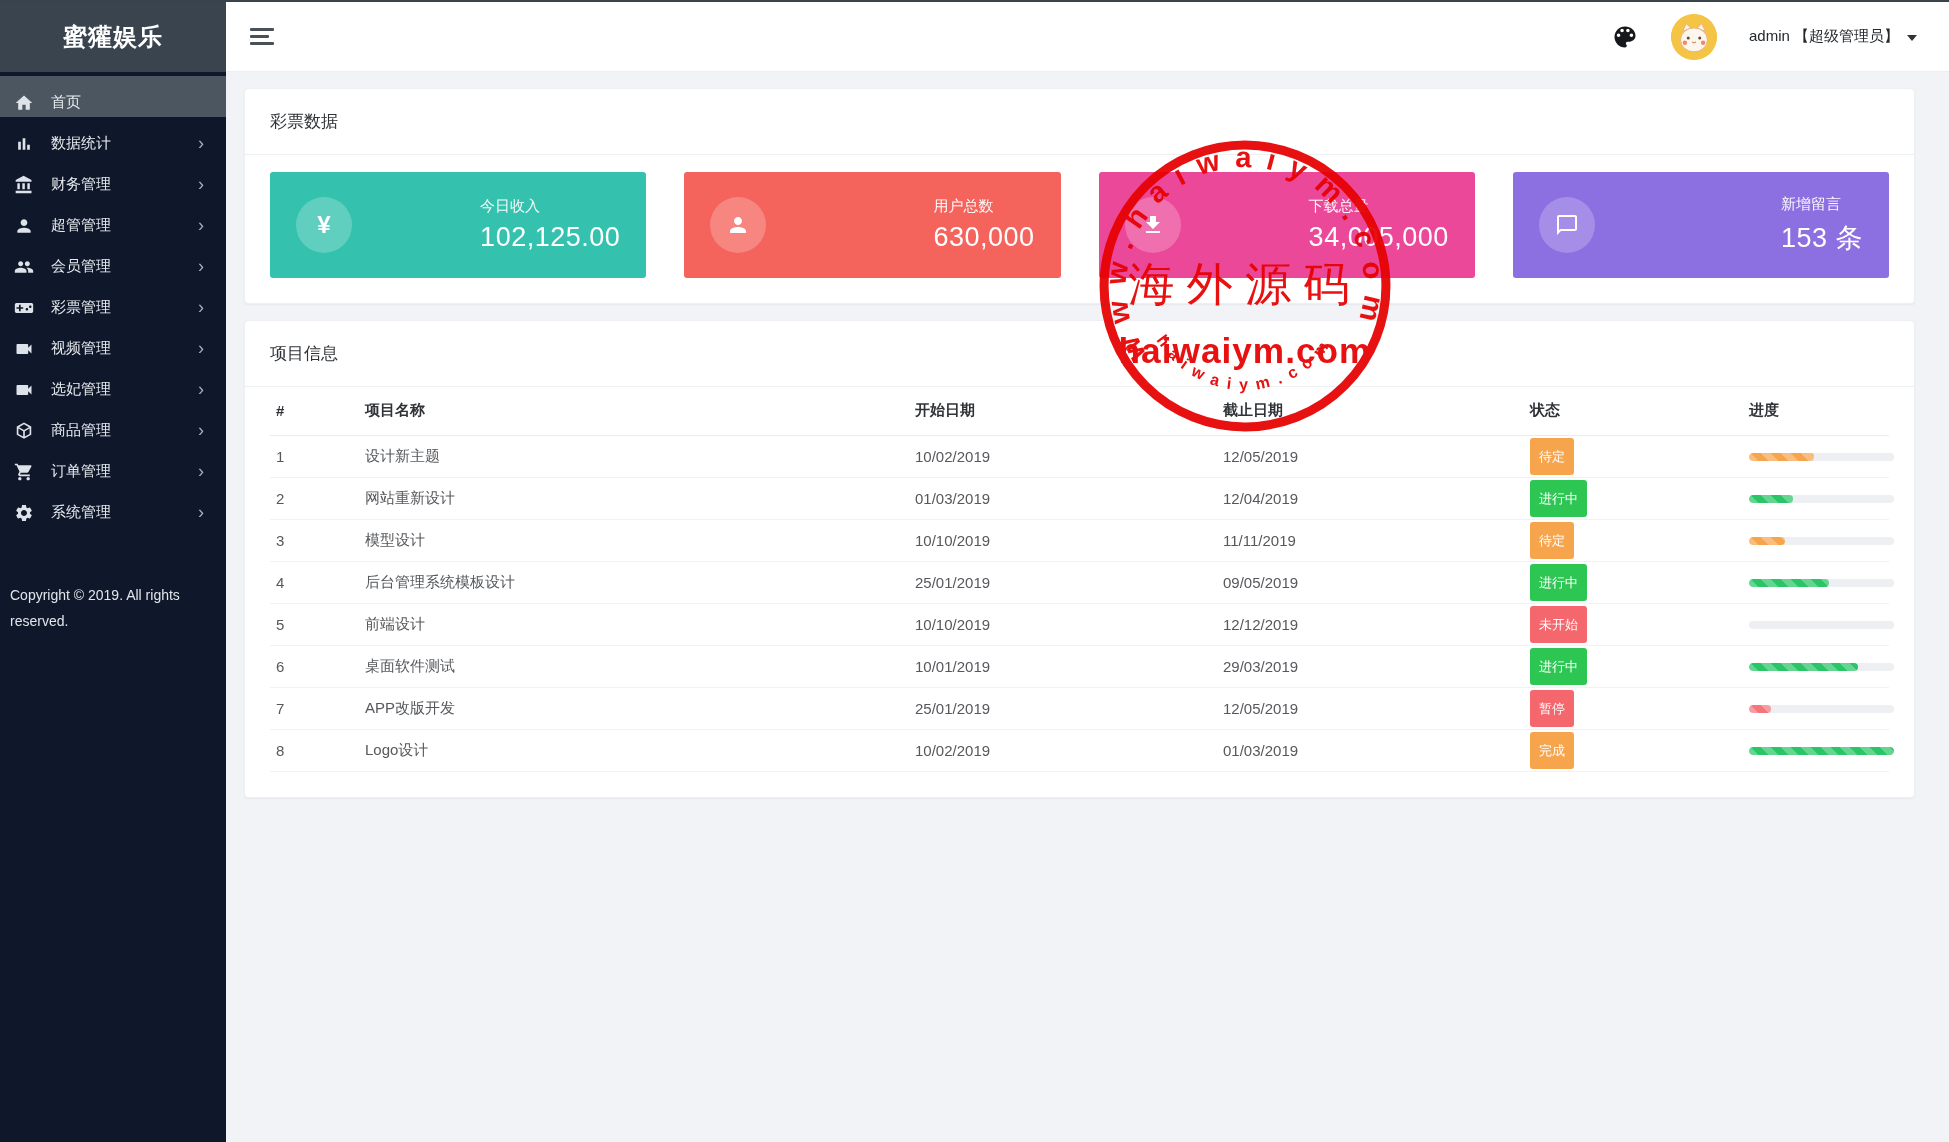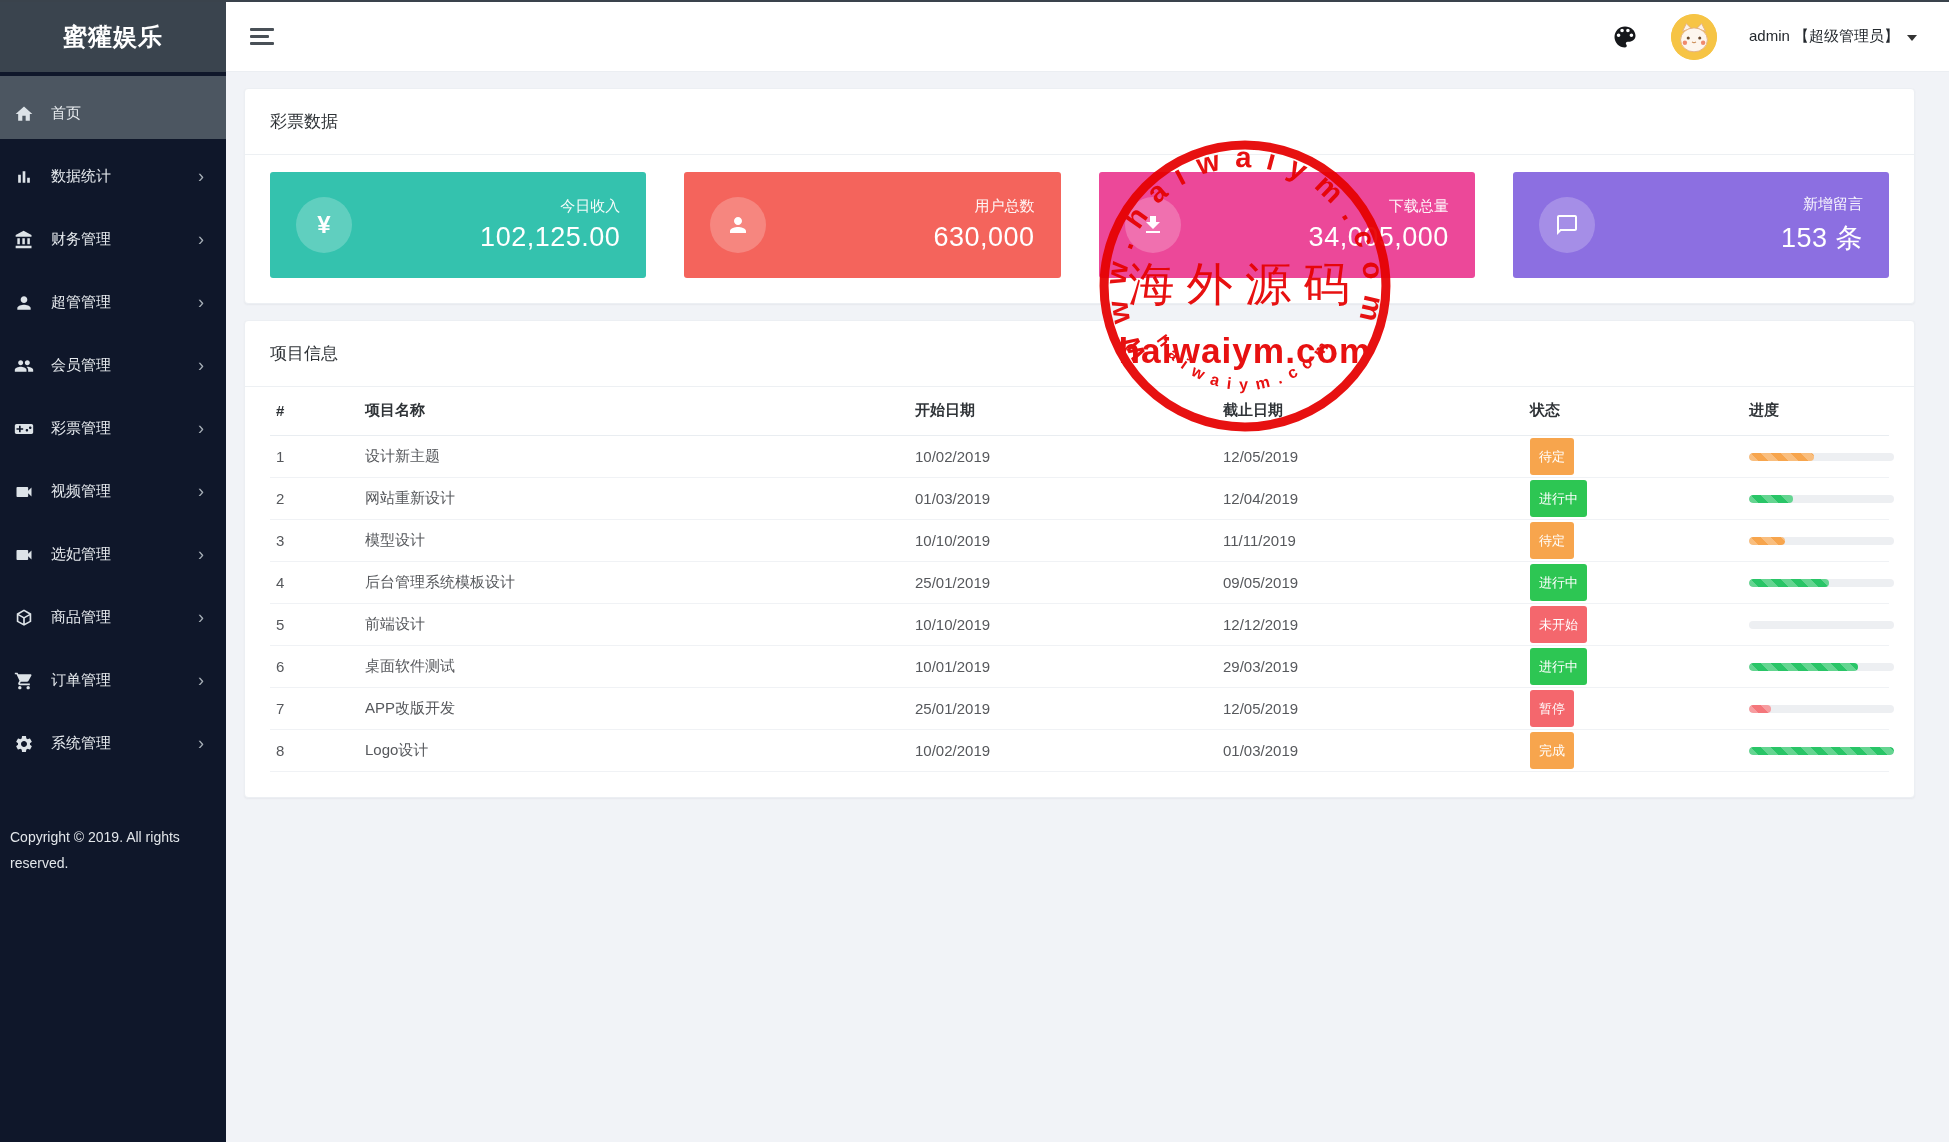--- a/index.html
+++ b/index.html
@@ -18,21 +18,21 @@
     background:#0f172a; color:#e6eaee;
     display:flex; flex-direction:column;
   }
   .logo {
     height:70px; display:flex; align-items:center; justify-content:center;
     font-size:24px; font-weight:bold; color:#ffffff; letter-spacing:1px;
     background:#3a444e;
   }
   .nav { margin-top:4px; }
   .nav-item {
-    height:63px; display:flex; align-items:center;
+    height:41px; display:flex; align-items:center;
     padding:12px 22px 0 14px; cursor:pointer; position:relative;
     color:#e6eaee; font-size:15px;
   }
   .nav-item.active { background:#4c5661; }
   .nav-item .ic { width:20px; height:20px; margin-right:17px; color:#dde3e8; flex:0 0 20px; }
   .nav-label { flex:1; }
   .chev { color:#a6aeb6; font-size:18px; line-height:1; margin-top:-2px; }
   .copyright {
     margin-top:55px; padding:0 10px; font-size:14px; line-height:26px; color:#e2e6ea;
   }
@@ -73,21 +73,21 @@
   .stat-card {
     flex:1; height:106px; border-radius:3px; color:#fff;
     display:flex; align-items:center; padding:0 26px;
   }
   .stat-ic {
     width:56px; height:56px; border-radius:50%; background:rgba(255,255,255,.22);
     display:flex; align-items:center; justify-content:center;
   }
   .stat-ic .ic { width:24px; height:24px; color:#fff; }
   .stat-ic .sym { font-size:24px; font-weight:bold; color:#fff; }
-  .stat-text { margin-left:auto; text-align:right; }
+  .stat-text { margin-left:auto; }
   .stat-label { font-size:15px; opacity:.95; margin-bottom:6px; }
   .stat-value { font-size:27px; letter-spacing:.5px; }
   
   table { width:100%; border-collapse:collapse; table-layout:fixed; }
   th {
     text-align:left; font-size:15px; color:#2f3337; font-weight:bold;
     padding:14px 0 15px; border-bottom:1px solid #e9edf1;
   }
   td {
     font-size:15px; color:#56585c; height:42px; padding:0;

